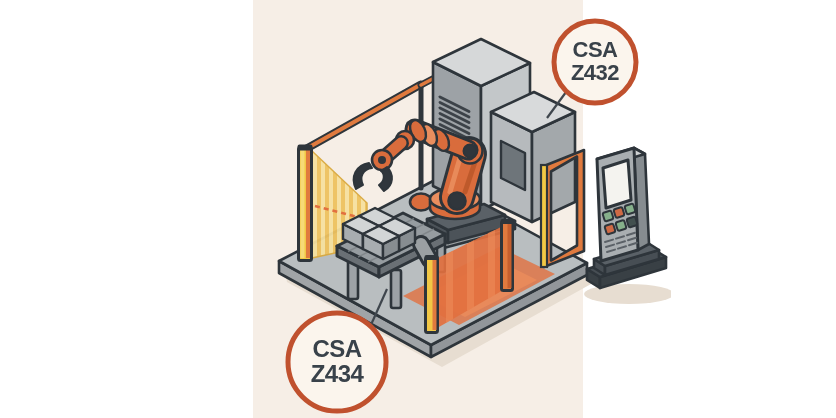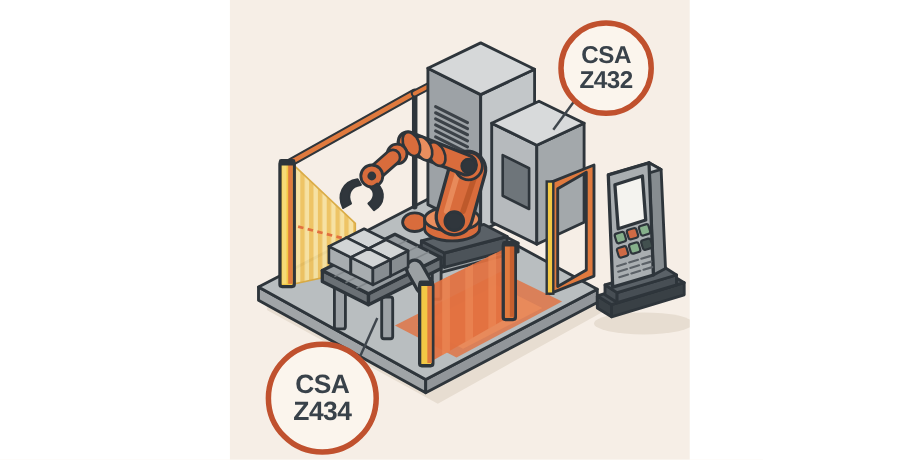--- a/index.html
+++ b/index.html
@@ -4,21 +4,21 @@
 <style>
   html,body{margin:0;padding:0;}
   body{
     width:836px;height:418px;
     background:#ffffff;
     font-family:"Liberation Sans", sans-serif;
     overflow:hidden;
   }
   .frame{width:836px;height:418px;display:flex;justify-content:center;align-items:center;}
   .stage{
-    width:418px;height:418px;
+    width:330px;height:418px;
     background:var(--canvas_bg,#f6eee6);
     position:relative;
   }
   svg{display:block;}
   .st{stroke:var(--outline,#2e353b);stroke-width:2.6;stroke-linejoin:round;stroke-linecap:round;}
   .st3{stroke-width:3;}
   .ns{stroke:none;}
   .badge-text{
     font-family:"Liberation Sans", sans-serif;
     font-weight:700;

